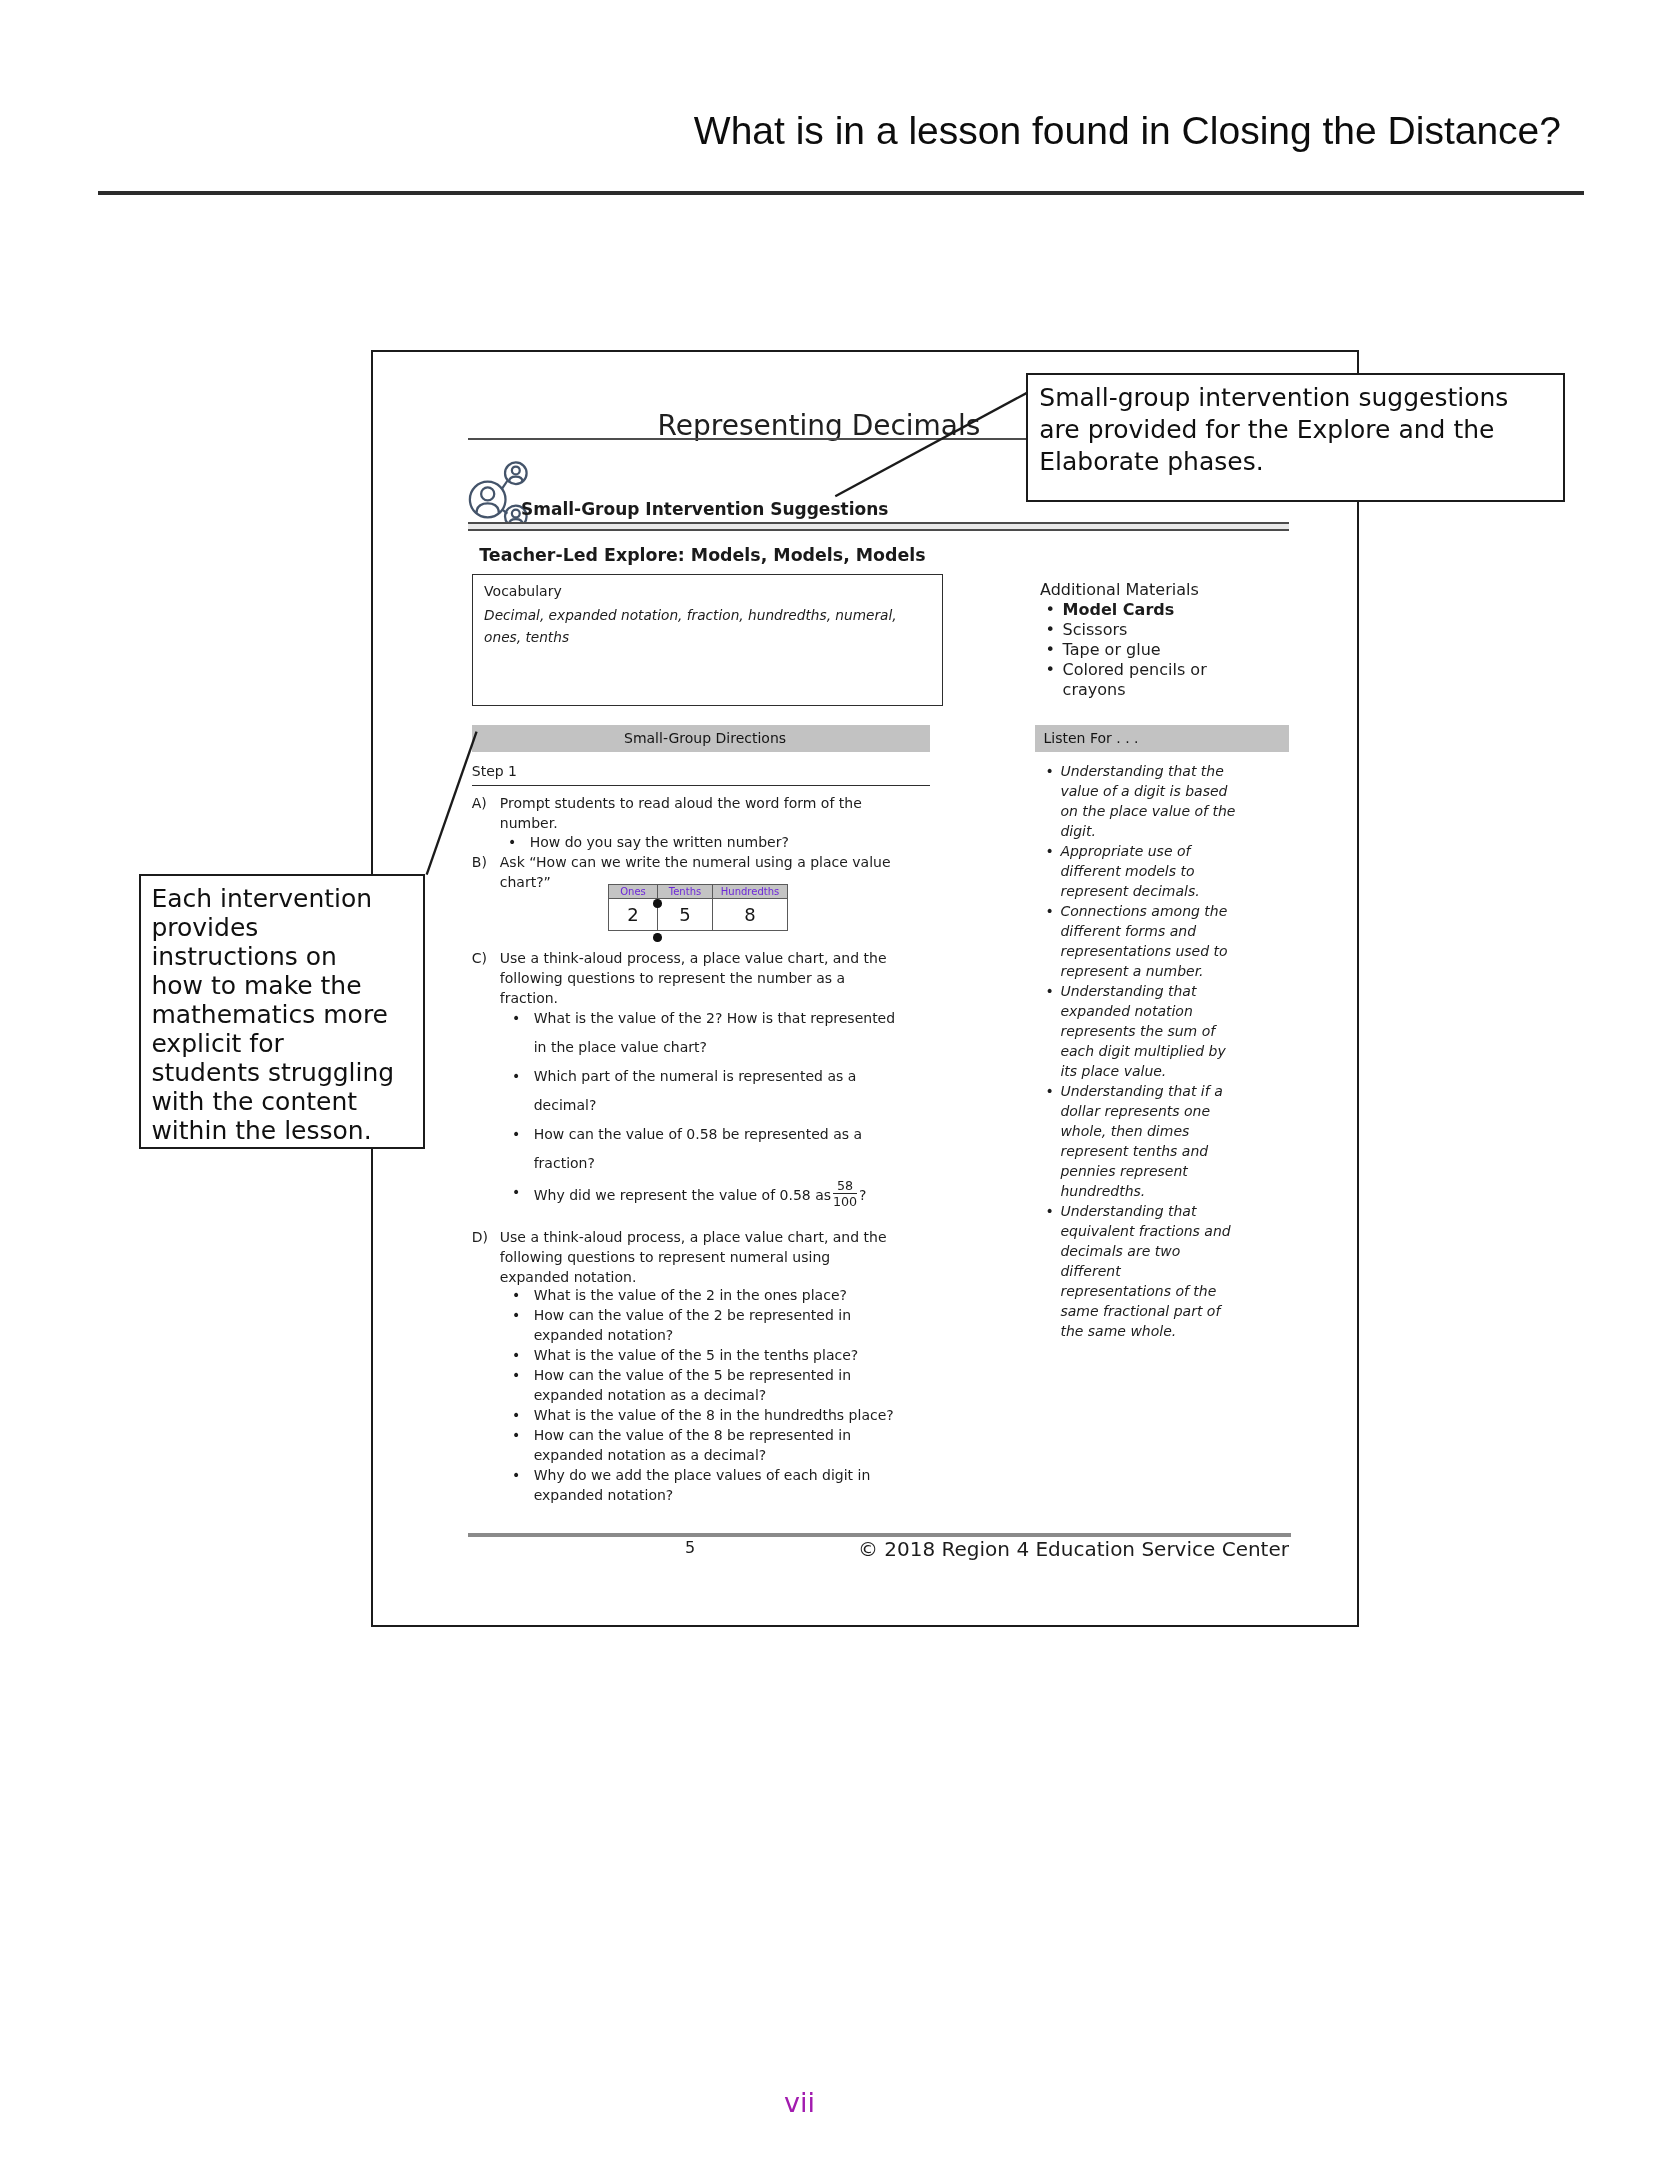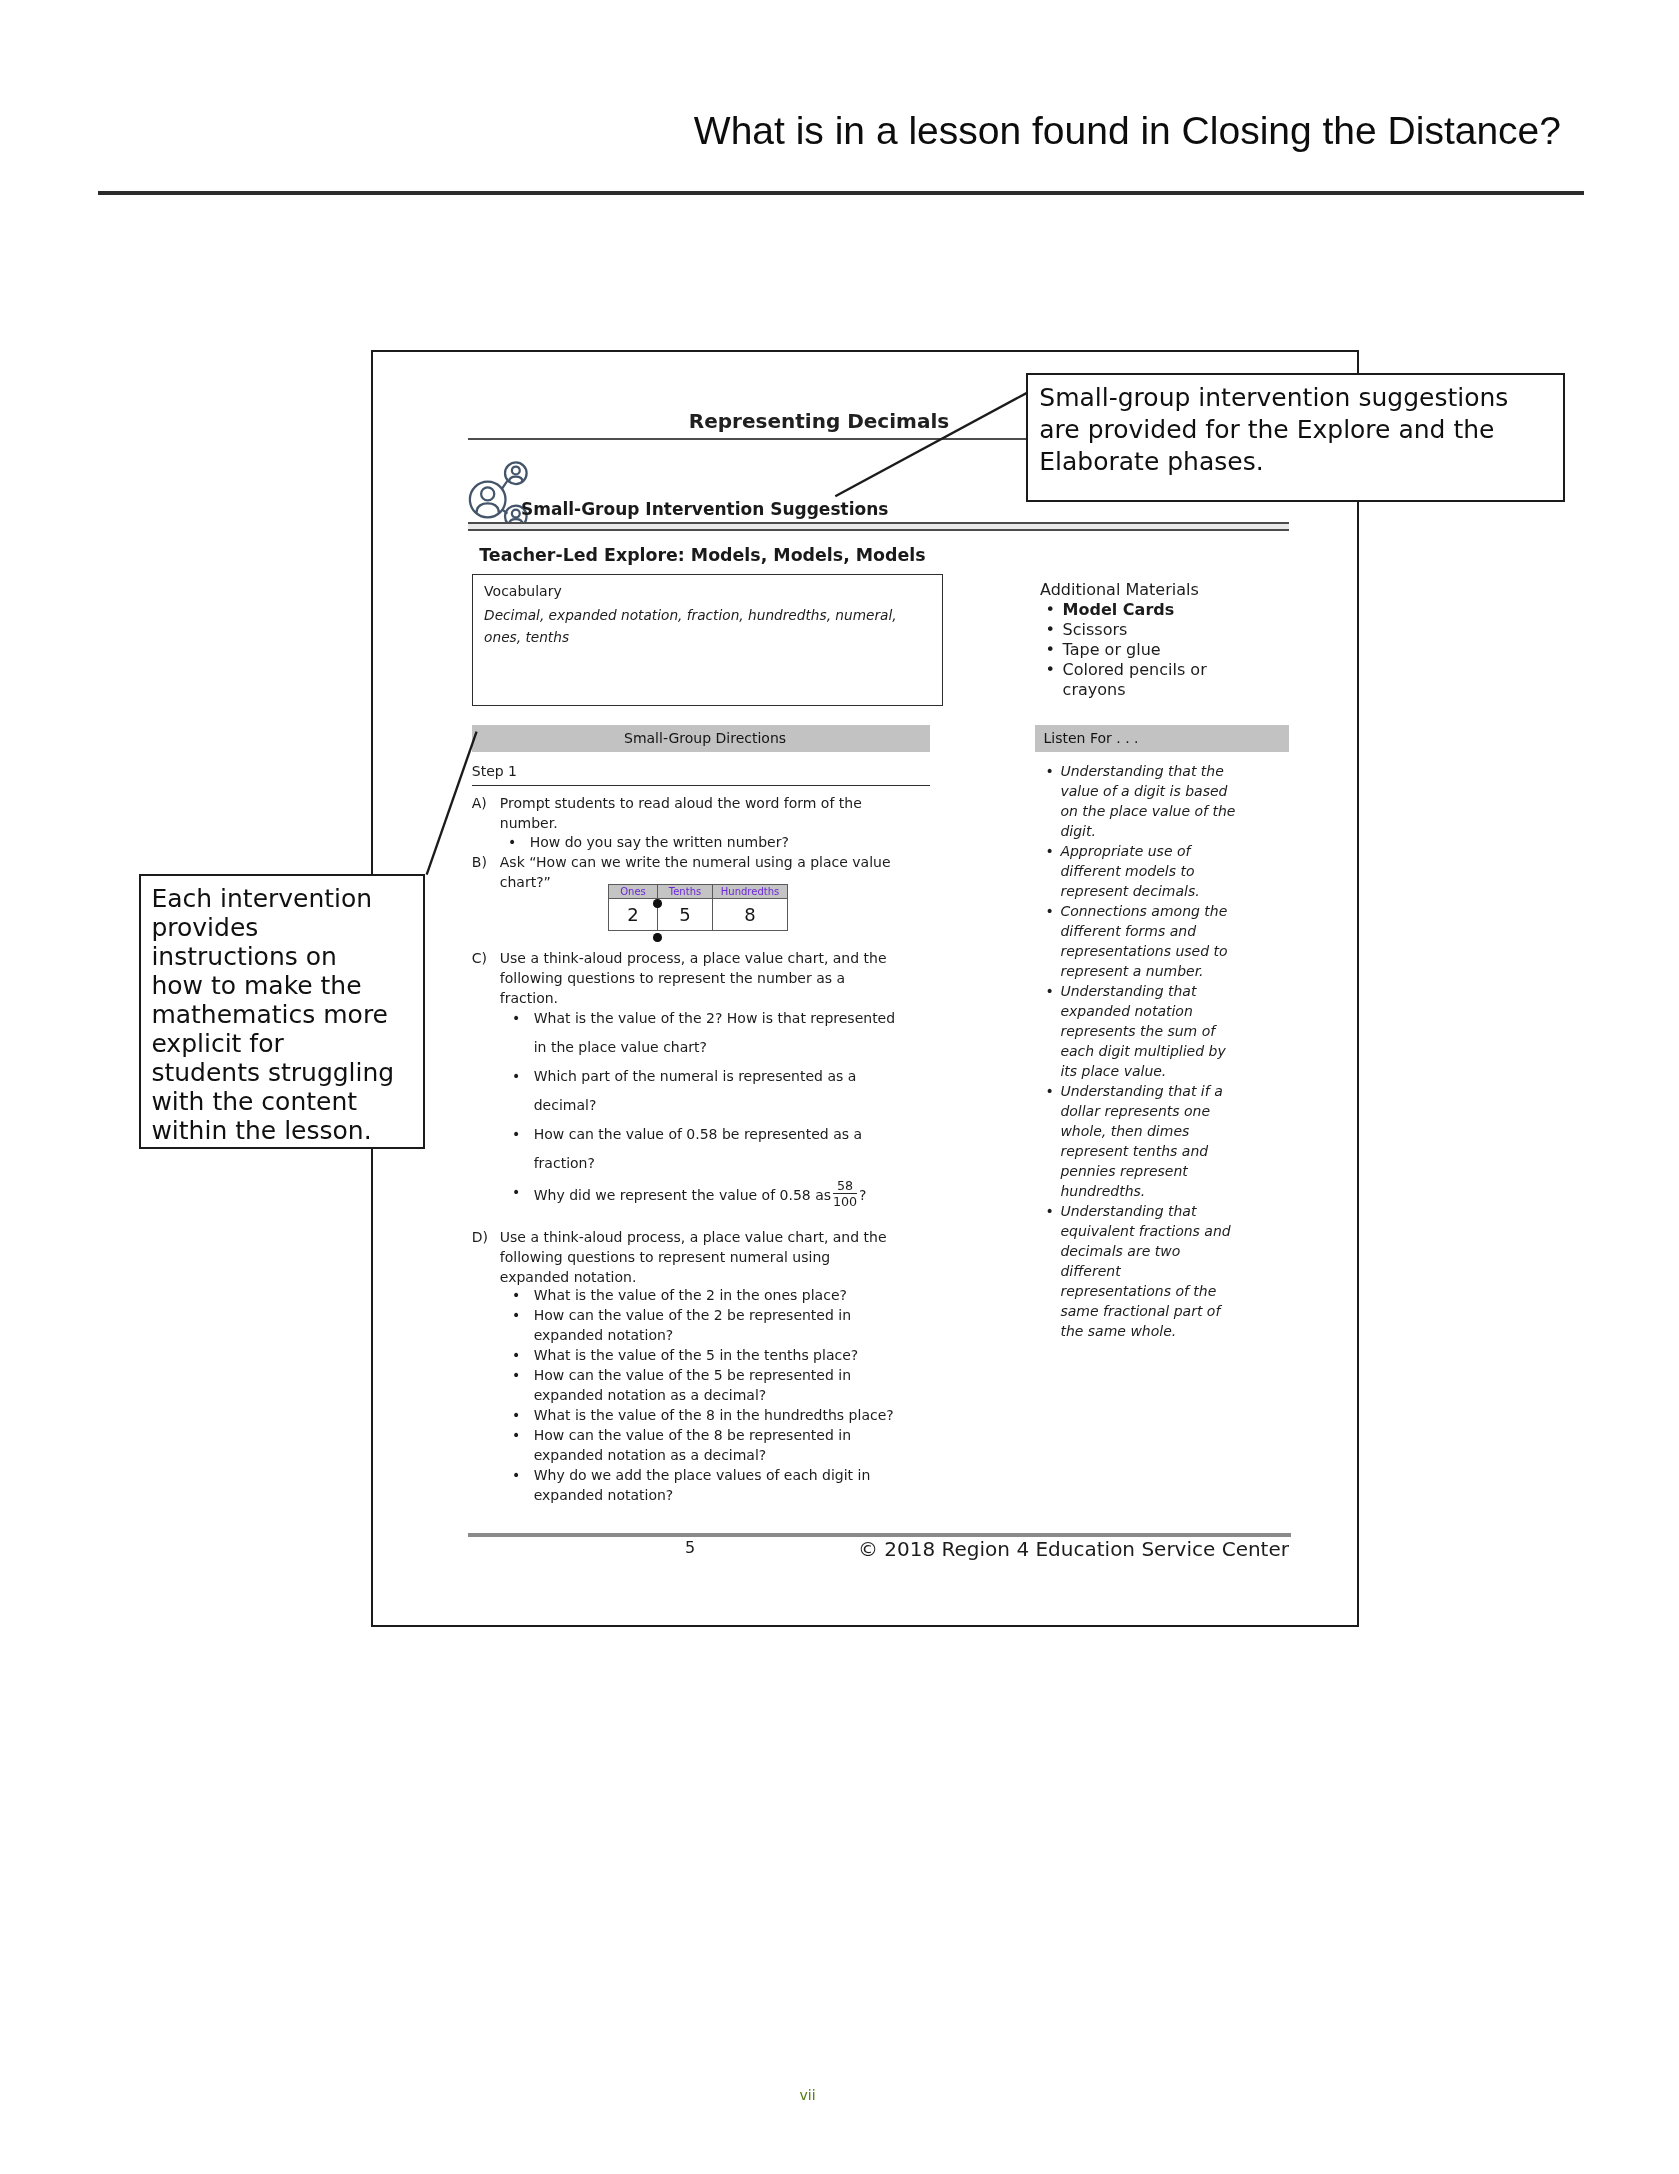--- a/index.html
+++ b/index.html
@@ -15,21 +15,21 @@
   }
   .main-title .it { }
   .title-rule { position:absolute; left:98px; top:191px; width:1486px; height:3.8px; background:#2b2b2b; }
   
   .frame {
     position:absolute; left:371px; top:350px; width:988px; height:1277px;
     border:2.8px solid #1b1b1b; background:#ffffff;
   }
   .content { position:absolute; left:95px; top:0; width:821px; height:1266px; }
   
-  .ws-title { position:absolute; top:57px; left:0; width:702px; text-align:center; font-weight:bold; font-size:20px; color:#202020; }
+  .ws-title { position:absolute; top:57px; left:0; width:702px; text-align:center; font-weight:normal; font-size:28px; color:#202020; }
   .ws-title-rule { position:absolute; top:86px; left:0; width:821px; height:1.9px; background:#4d4d4d; }
   .icon-group { position:absolute; left:0; top:108px; }
   .sgis-heading { position:absolute; left:53px; top:147px; font-weight:bold; font-size:17px; color:#1a1a1a; }
   .thick-rule { position:absolute; left:0; top:170px; width:821px; height:8.5px; border-top:2.8px solid #4b4b4b; border-bottom:2.8px solid #4b4b4b; background:#e9e9e9; }
   .teacher-heading { position:absolute; left:11.3px; top:193px; font-weight:bold; font-size:17.4px; color:#1a1a1a;text-align:center; }
   
   .vocab-box { position:absolute; left:3.8px; top:222px; width:471px; height:132px; border:1.9px solid #2e2e2e; padding:7.5px 11.3px; font-size:14px; }
   .vocab-terms { font-style:italic; margin-top:6.6px; font-size:13.7px; line-height:21.7px; white-space:pre-line; }
   .materials { position:absolute; left:572px; top:228px; width:250px; font-size:16px; line-height:20px; }
   .m-item { display:flex; }
@@ -74,21 +74,21 @@
   .ws-page-num { position:absolute; left:217px; top:1186px; font-size:16px; }
   .ws-copyright { position:absolute; left:0; top:1185px; width:821px; text-align:right; font-size:20px; }
   
   .callout {
     position:absolute; border:2.8px solid #1b1b1b; background:#ffffff;
     white-space:pre-line; color:#101010;
   }
   .callout-top { left:1026px; top:373px; width:539px; height:129px; padding:6.6px 11.3px; font-size:25px; line-height:32px; }
   .callout-left { left:139px; top:874px; width:286px; height:275px; padding:7.5px 10.4px; font-size:25px; line-height:29px; }
   .connectors { position:absolute; left:0; top:0; pointer-events:none; }
-  .folio { position:absolute; top:2087px; left:8px; width:1599px; text-align:center; font-size:14px; color:#4d7c0f; }
+  .folio { position:absolute; top:2087px; left:0; width:1599px; text-align:center; font-size:27px; color:#a21caf; }
 </style>
 </head>
 <body>
 
 <div class="doc">
 
   <div class="main-title"><span>What is in a lesson found in </span><span class="it">Closing the Distance</span><span>?</span></div>
   <div class="title-rule"></div>
 
   <div class="frame">

